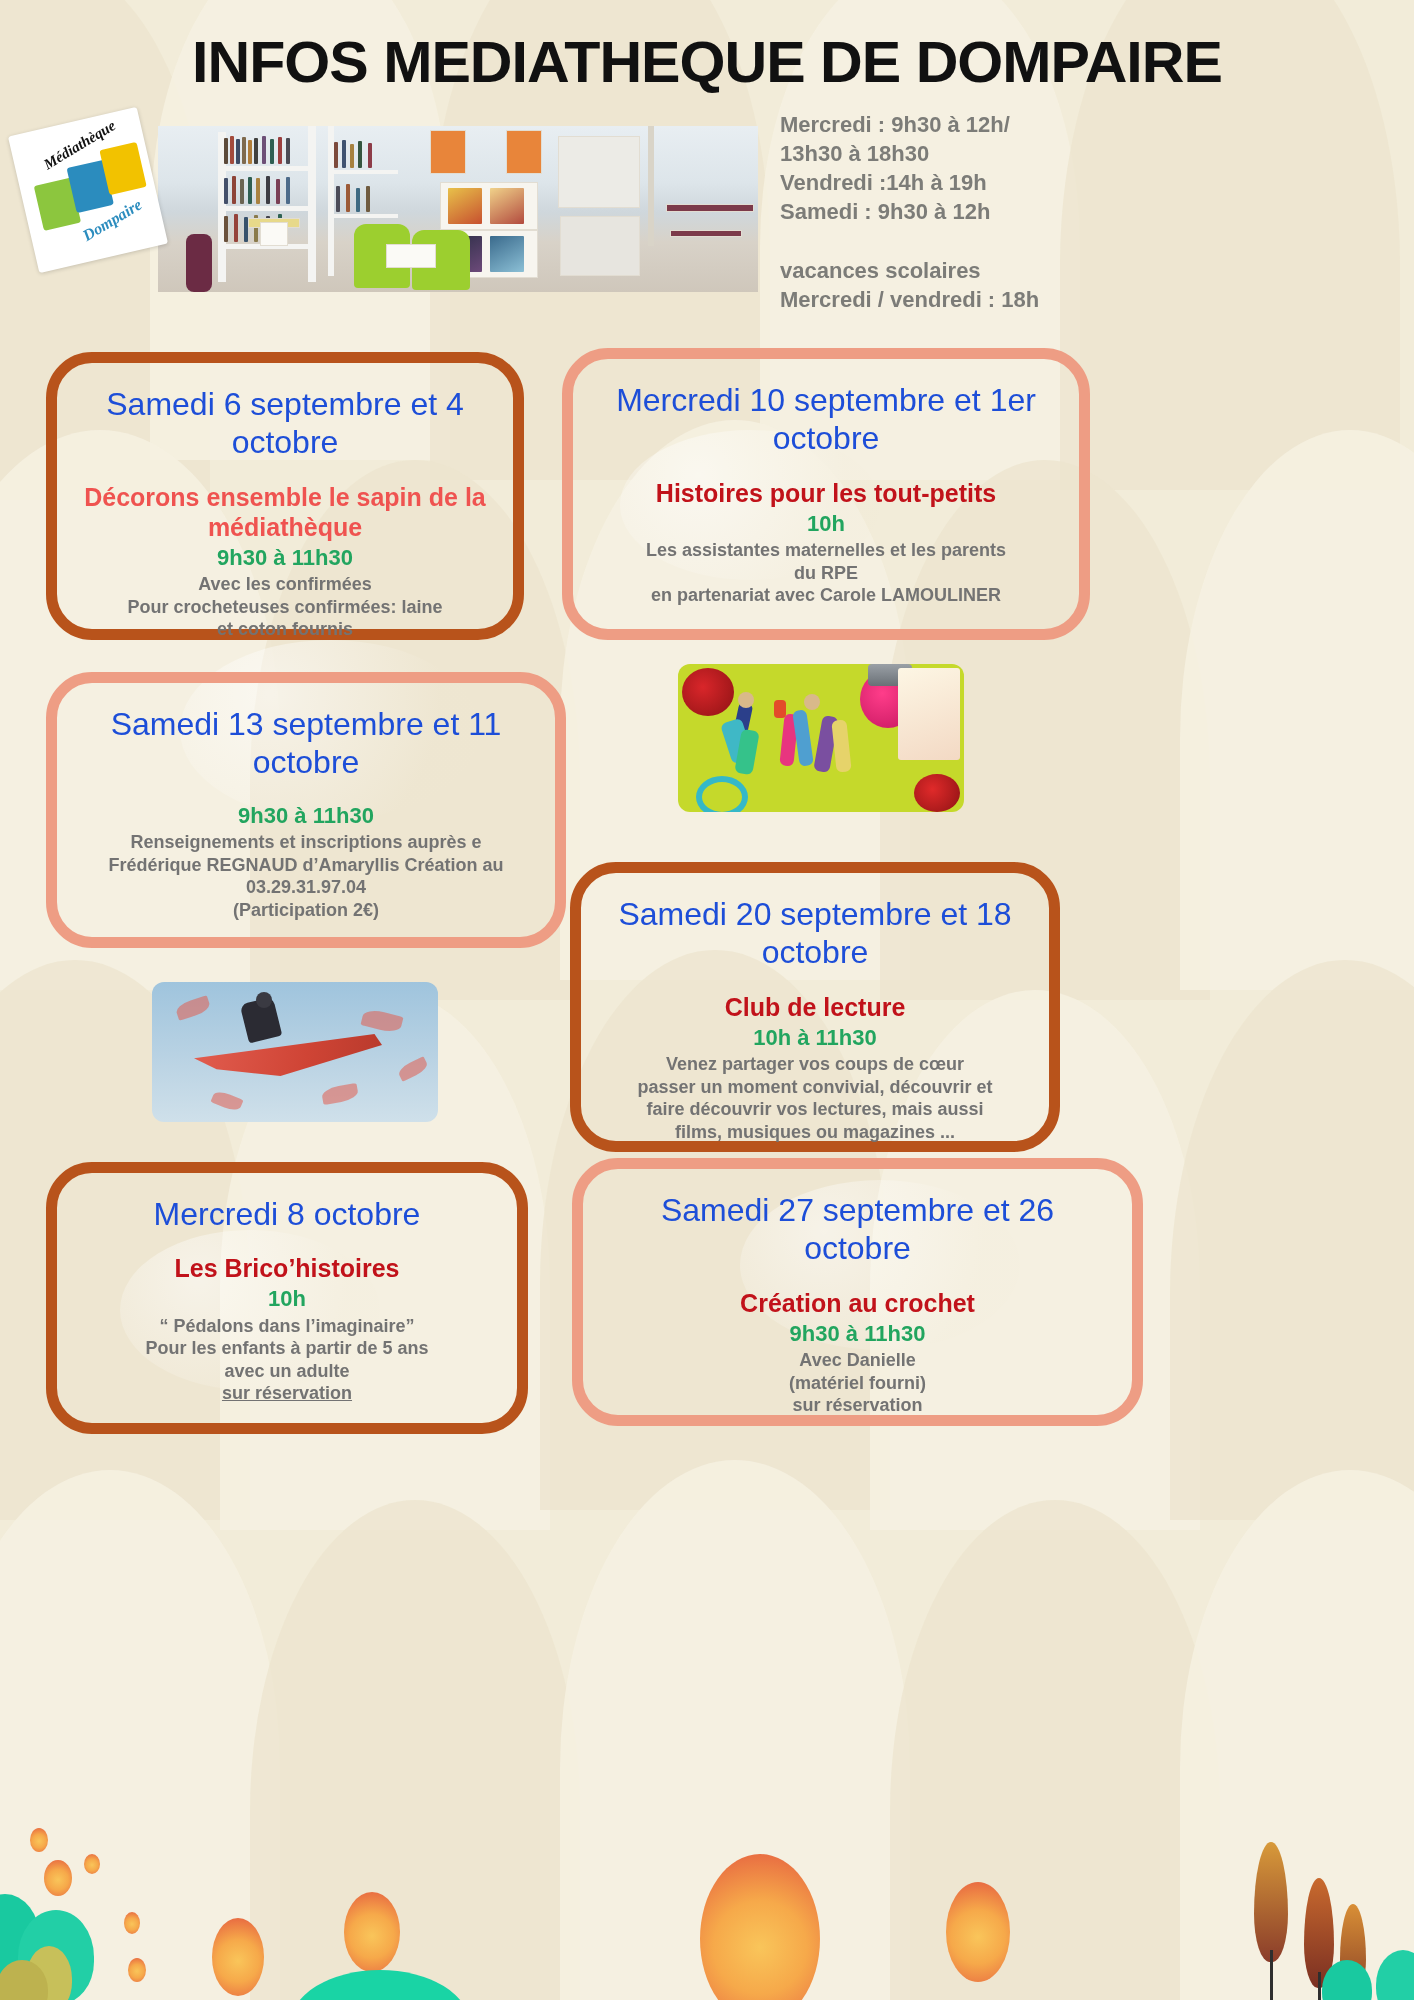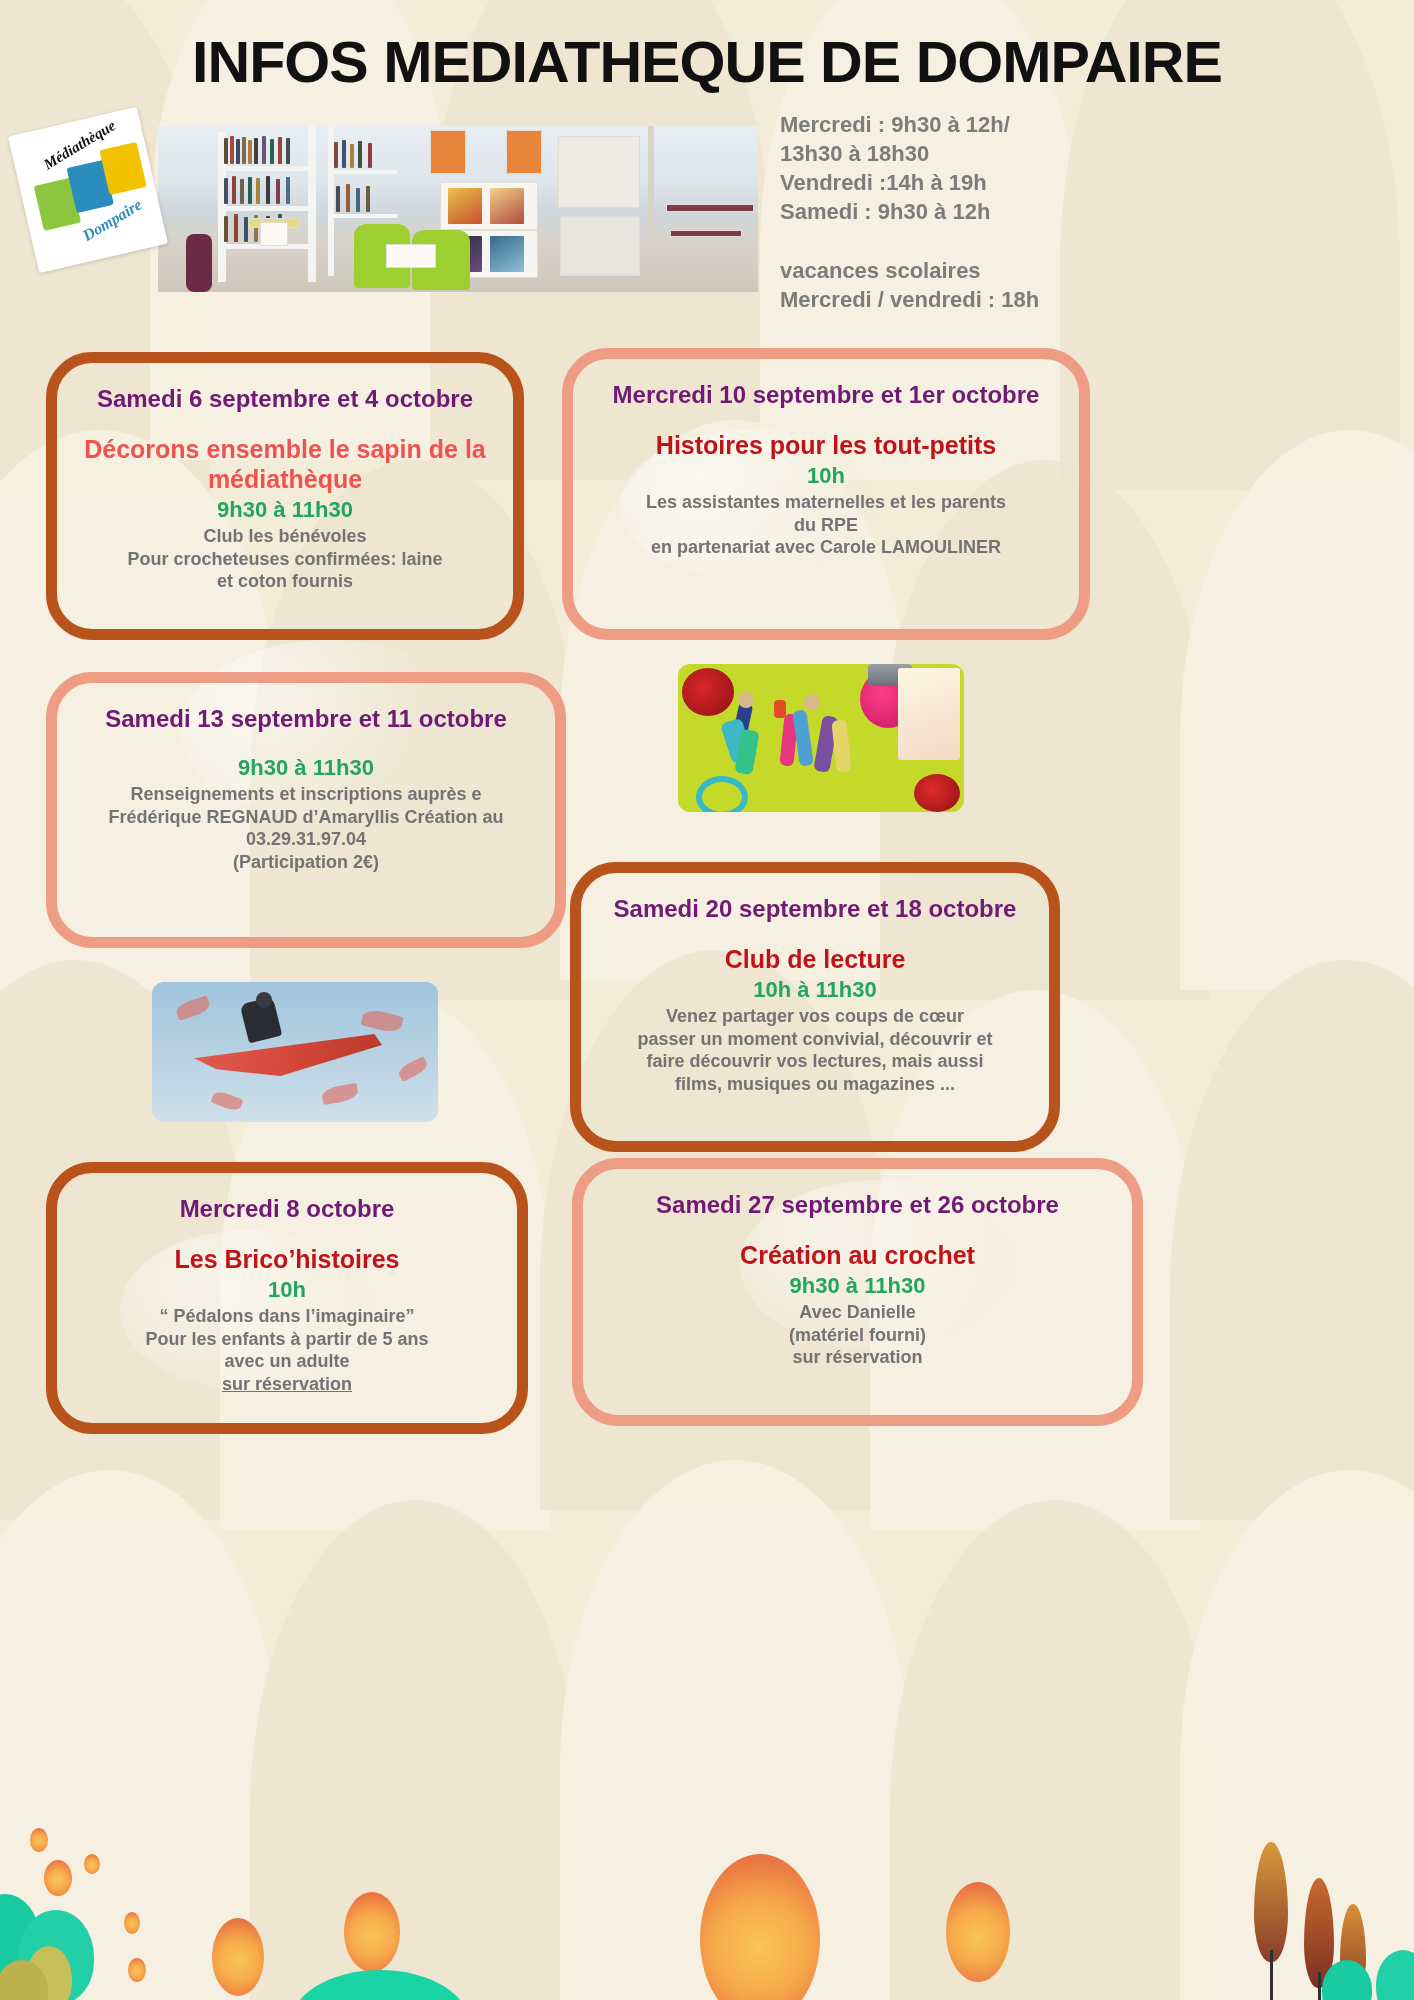--- a/index.html
+++ b/index.html
@@ -70,21 +70,21 @@
   
   .card{
     position:absolute;z-index:6;box-sizing:border-box;
     border-radius:46px;
     text-align:center;
     padding:22px 26px 20px;
   }
   .card.brown{border:11px solid #b8531b;}
   .card.salmon{border:11px solid #ee9d84;}
   .card .date{
-    font-size:24px;font-weight:bold;color:#701a75;margin:0 0 20px;
+    font-size:32px;font-weight:normal;color:#1d4ed8;margin:0 0 20px;
     line-height:1.2;
   }
   .card .heading{
     font-size:25px;font-weight:bold;line-height:1.2;margin:0 0 2px;
   }
   .card .heading.coral{color:#ef5350;}
   .card .heading.red{color:#c1121a;}
   .card .time{
     font-size:22px;font-weight:bold;color:#22a55f;line-height:1.25;margin:0 0 2px;
   }
@@ -249,21 +249,21 @@
   <div>Samedi : 9h30 à 12h</div>
   <span class="gap"></span>
   <div>vacances scolaires</div>
   <div>Mercredi / vendredi : 18h</div>
 </div>
 
 <div class="card brown" id="card-sapin">
   <div class="date">Samedi 6 septembre et 4 octobre</div>
   <div class="heading coral">Décorons ensemble le sapin de la médiathèque</div>
   <div class="time">9h30 à 11h30</div>
-  <div class="body">Club les bénévoles</div>
+  <div class="body">Avec les confirmées</div>
   <div class="body">Pour crocheteuses confirmées: laine</div>
   <div class="body">et coton fournis</div>
 </div>
 
 <div class="card salmon" id="card-histoires">
   <div class="date">Mercredi 10 septembre et 1er octobre</div>
   <div class="heading red">Histoires pour les tout-petits</div>
   <div class="time">10h</div>
   <div class="body">Les assistantes maternelles et les parents</div>
   <div class="body">du RPE</div>

